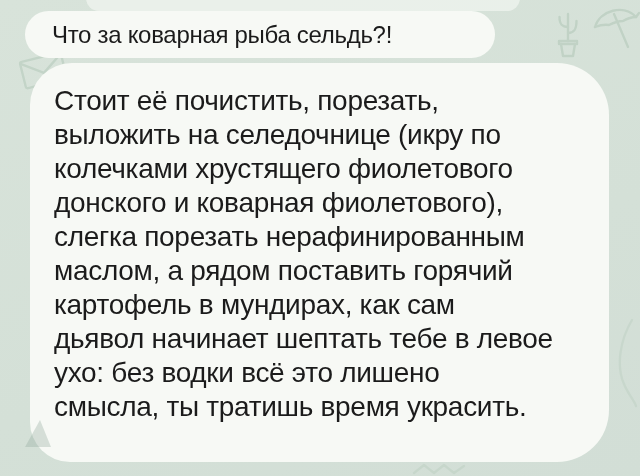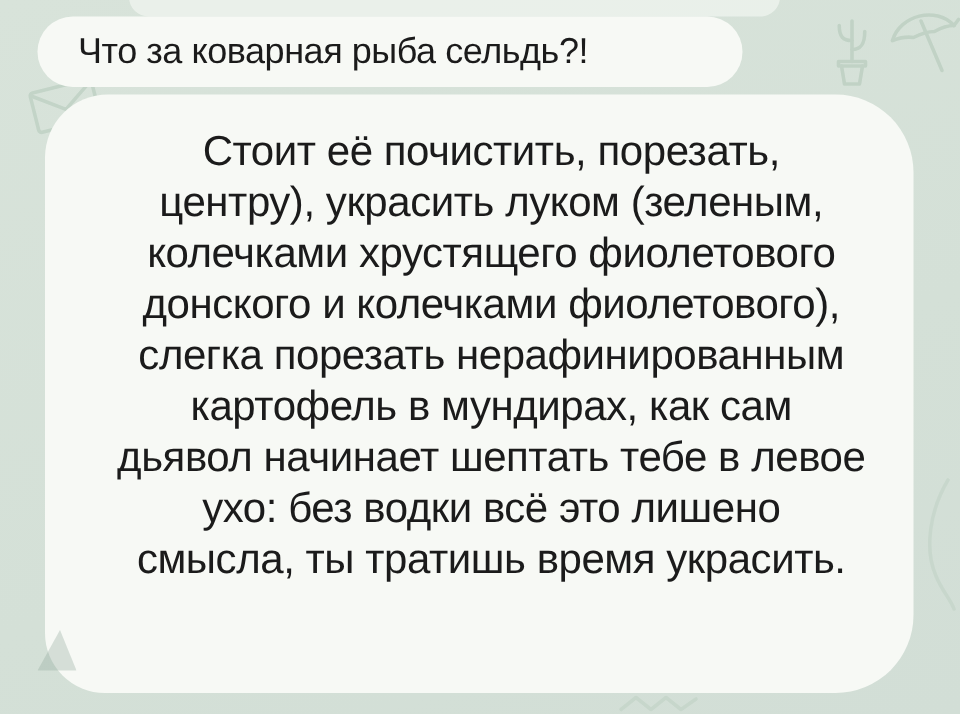--- a/index.html
+++ b/index.html
@@ -47,21 +47,21 @@
     padding-left:27px;box-sizing:border-box;
     font-size:24px;letter-spacing:-0.3px;
   }
   .bubble-2{
     left:30px;top:63px;width:579px;height:399px;
     border-radius:42px 52px 52px 40px;
     box-sizing:border-box;
     font-size:28px;letter-spacing:-0.3px;
   }
   .bubble-2 .msg-text{padding:21px 8px 0 24px;}
-  .msg-line{line-height:34px;white-space:nowrap;text-align:center;}
+  .msg-line{line-height:34px;white-space:nowrap;}
 </style>
 </head>
 <body>
 
 <div class="screen">
 
   <div class="prev-bubble"></div>
 
   <svg class="doodle doodle-envelope" width="46" height="38" viewBox="0 0 46 38">
     <rect x="2" y="7" width="42" height="27" rx="2"></rect>
@@ -91,24 +91,25 @@
     <path d="M2 11 L12 3 L22 11 L32 3 L42 11 L52 4"></path>
   </svg>
 
   <div class="bubble bubble-1">
     <div class="msg-text">Что за коварная рыба сельдь?!</div>
   </div>
 
   <div class="bubble bubble-2">
     <div class="msg-text">
         <div class="msg-line">Стоит её почистить, порезать,</div>
-        <div class="msg-line">центру), украсить луком (зеленым,</div>
+        <div class="msg-line">выложить на селедочнице (икру по</div>
         <div class="msg-line">колечками хрустящего фиолетового</div>
-        <div class="msg-line">донского и колечками фиолетового),</div>
+        <div class="msg-line">донского и коварная фиолетового),</div>
         <div class="msg-line">слегка порезать нерафинированным</div>
+        <div class="msg-line">маслом, а рядом поставить горячий</div>
         <div class="msg-line">картофель в мундирах, как сам</div>
         <div class="msg-line">дьявол начинает шептать тебе в левое</div>
         <div class="msg-line">ухо: без водки всё это лишено</div>
         <div class="msg-line">смысла, ты тратишь время украсить.</div>
       </div>
   </div>
 
   <svg class="tail-smudge" width="26" height="28" viewBox="0 0 26 28">
     <polygon points="15,0 26,27 0,27"></polygon>
   </svg>

